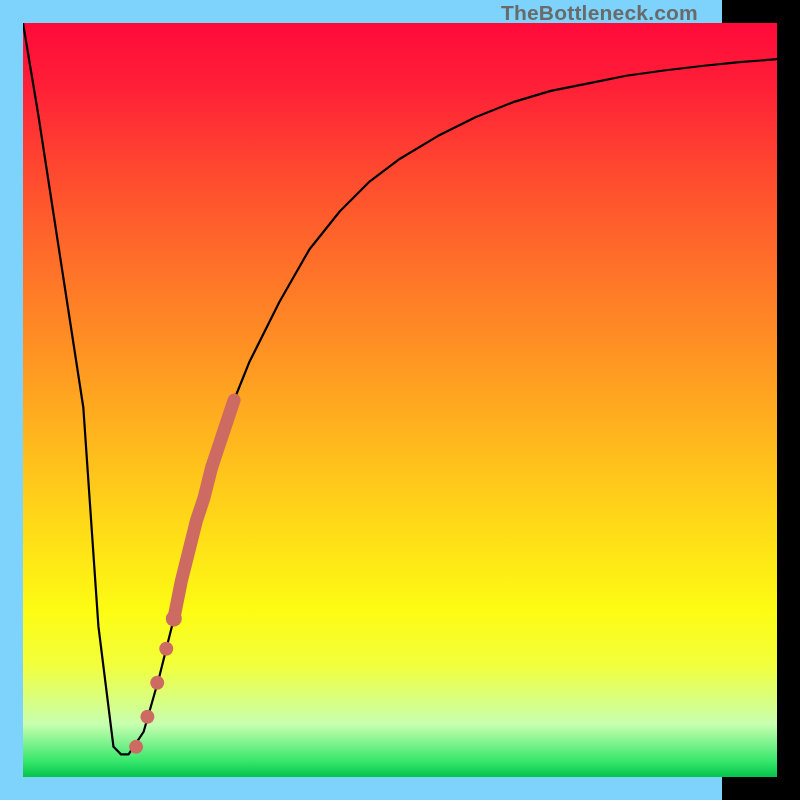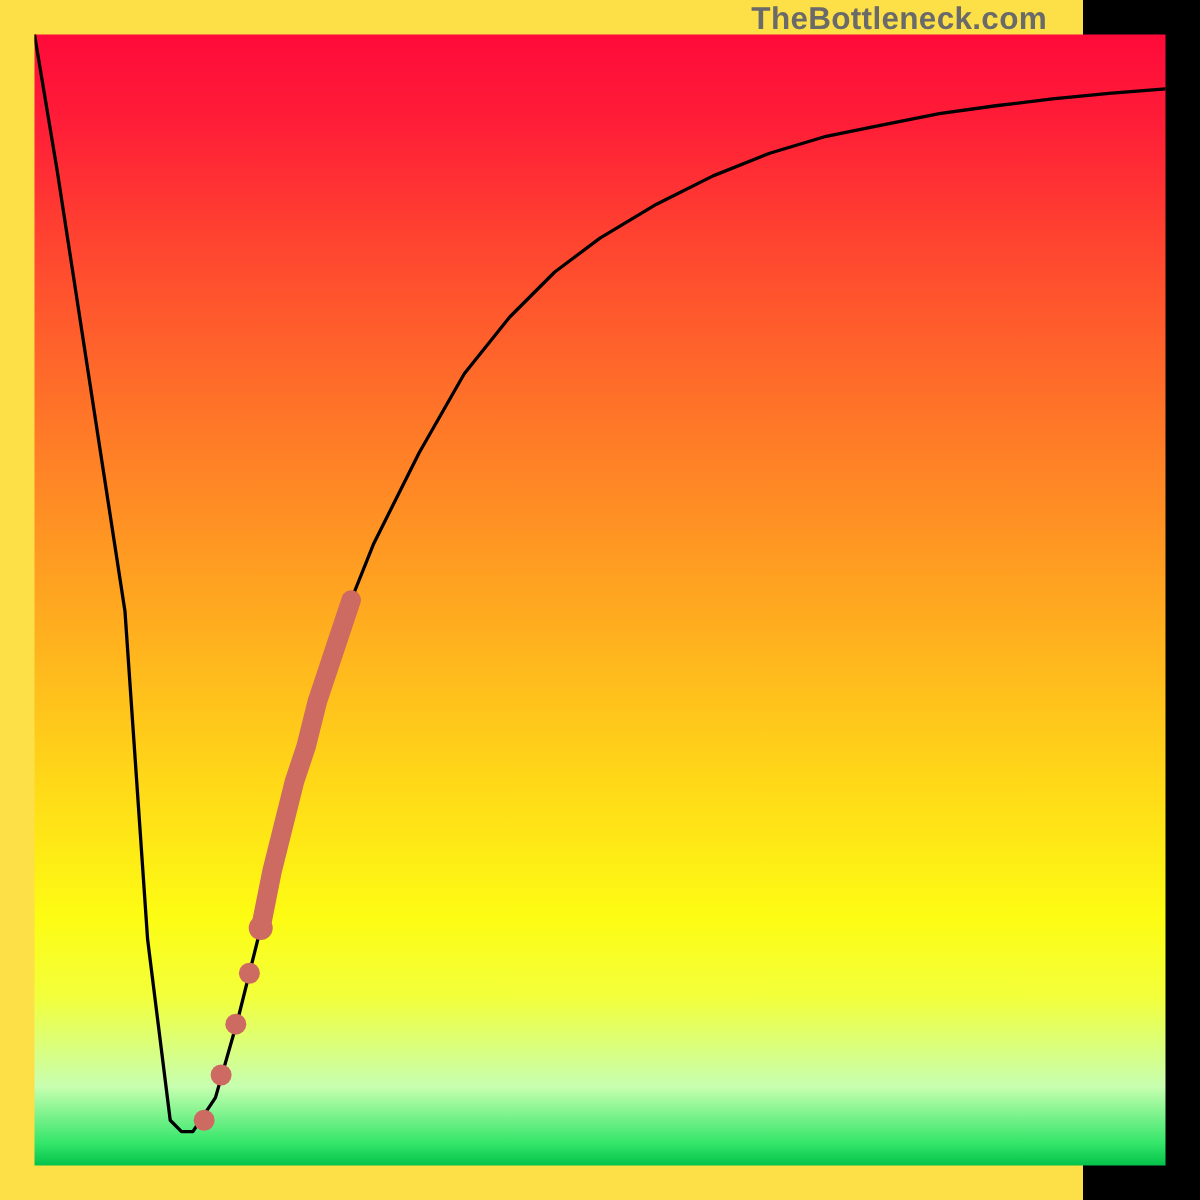--- a/index.html
+++ b/index.html
@@ -8,21 +8,21 @@
     width: 800px;
     height: 800px;
     overflow: hidden;
     background: #000;
     font-family: Arial, Helvetica, sans-serif;
   }
   .frame {
     position: relative;
     width: 722px;
     height: 800px;
-    background: #fde047;
+    background: #7dd3fc;
   }
   .plot {
     position: absolute;
     left: 23px;
     top: 23px;
     width: 754px;
     height: 754px;
     background: linear-gradient(to bottom,
       #ff0a3a 0%,
       #ff1e37 8%,

